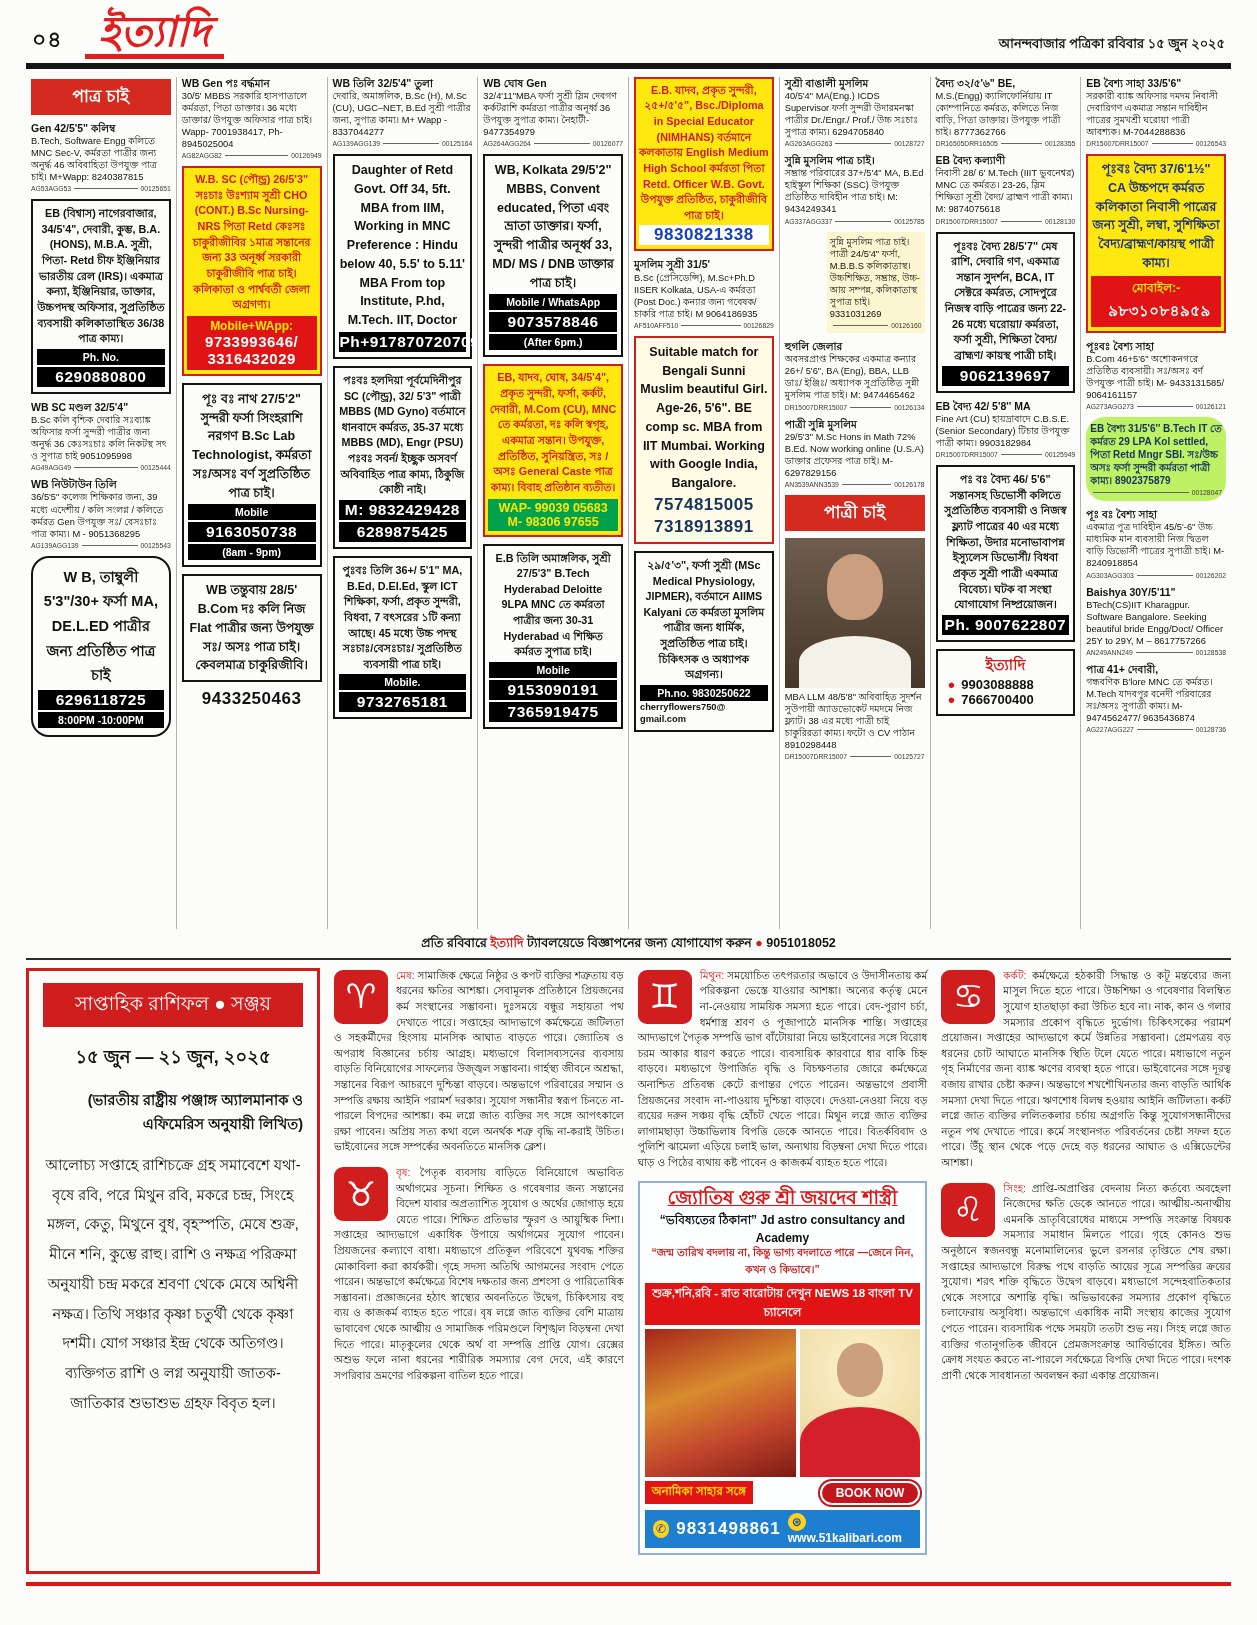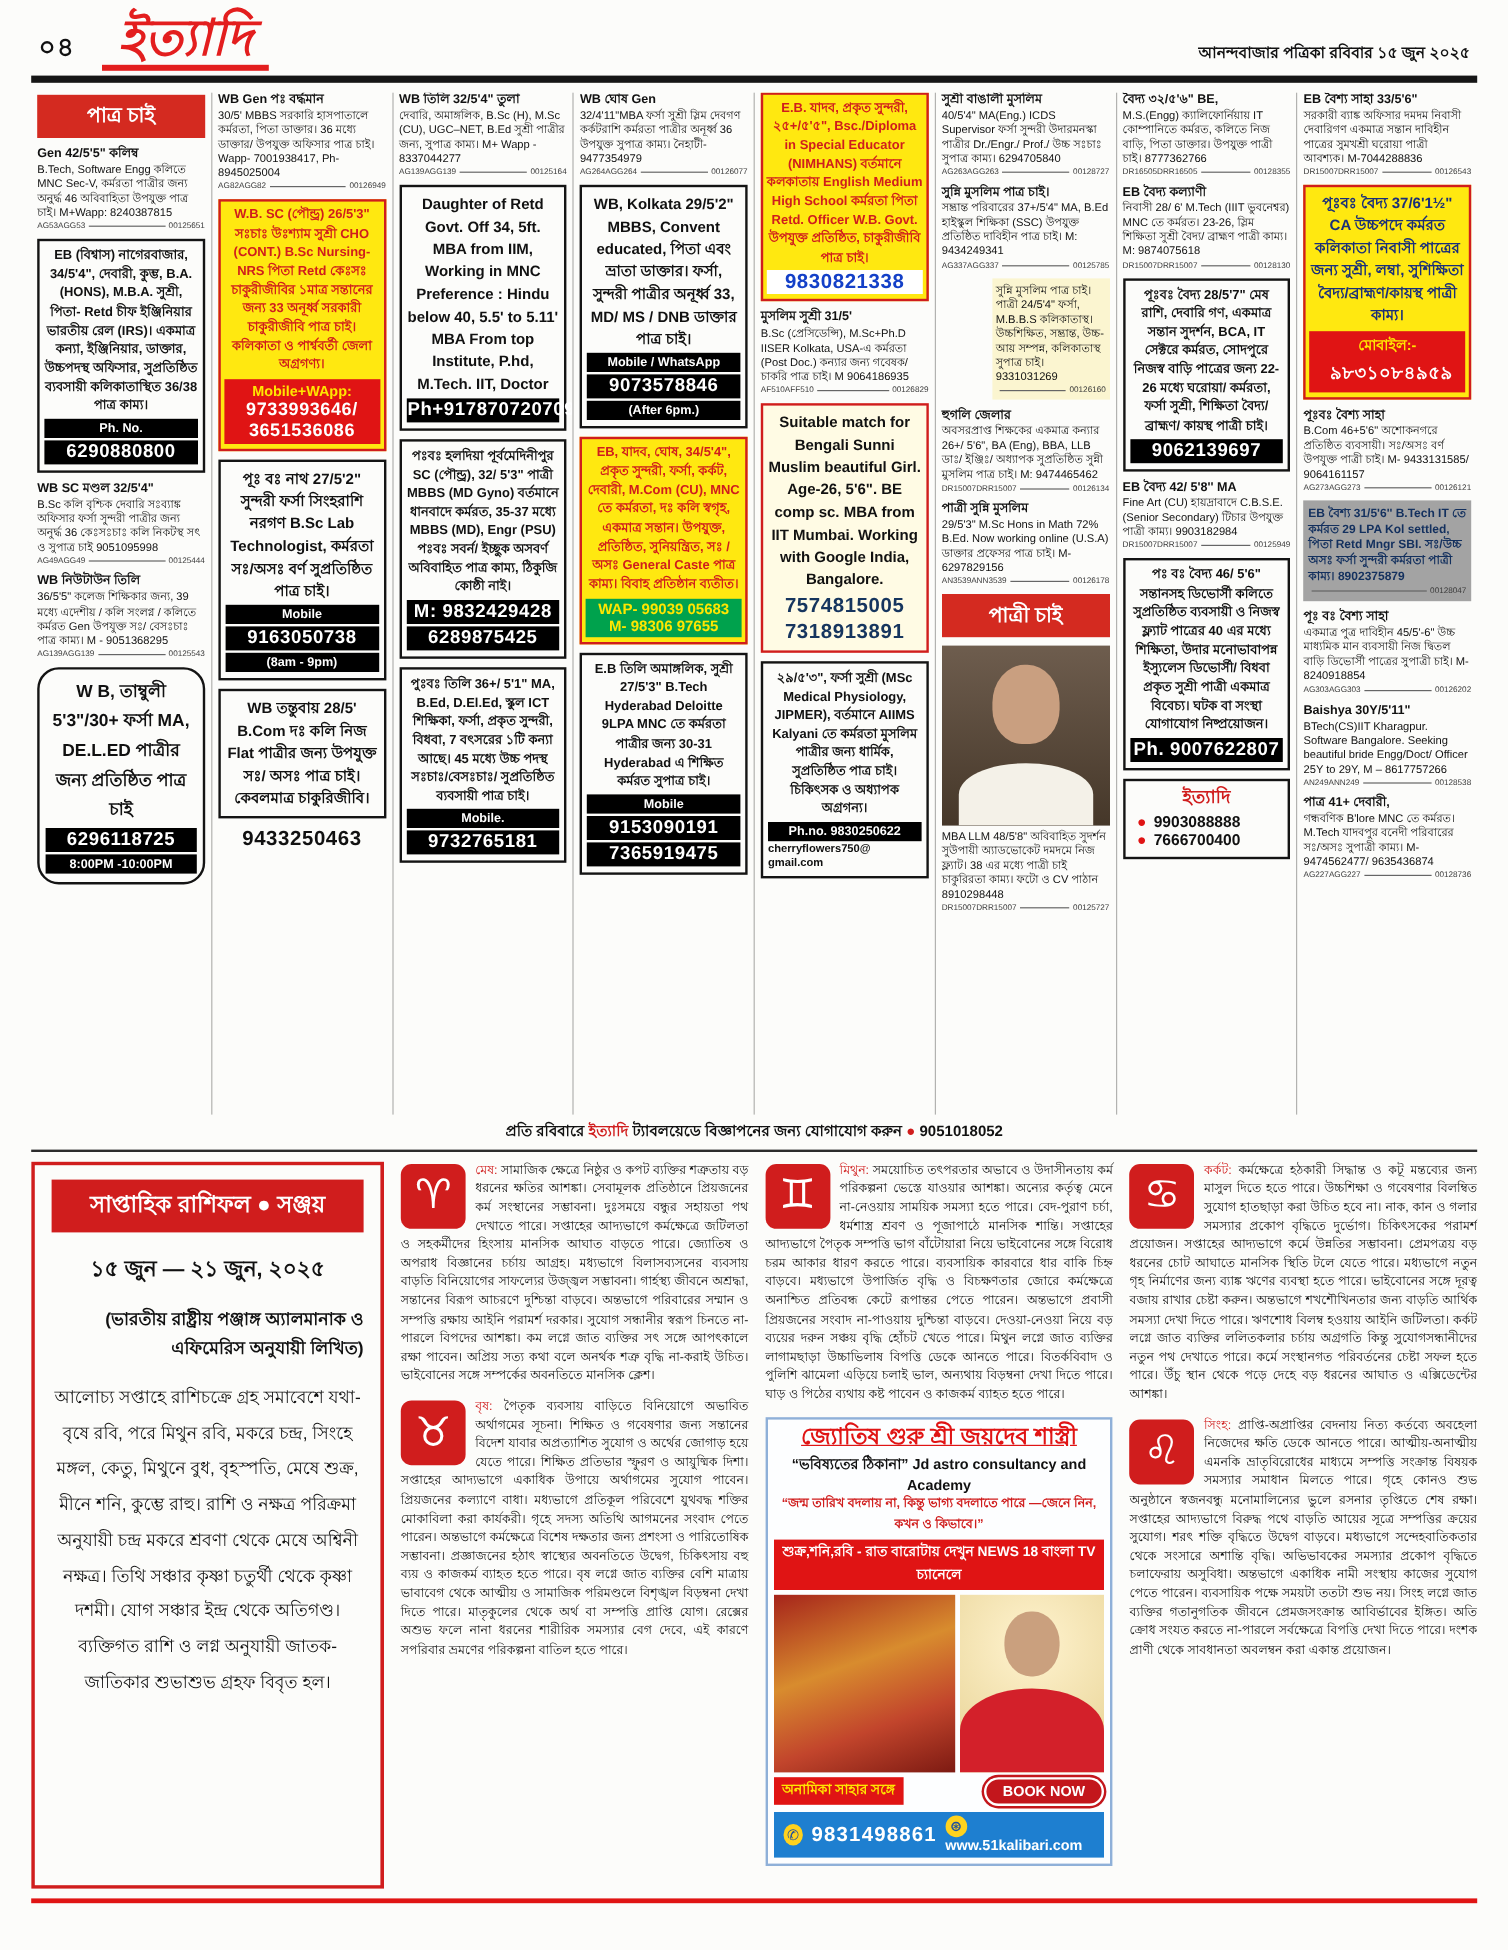--- a/index.html
+++ b/index.html
@@ -26,21 +26,21 @@
   .adp.bold{font-weight:700;}
   .adc{text-align:center;font-weight:700;font-size:10.8px;line-height:1.45;}
   .adc.lg{font-size:12.5px;line-height:1.5;}
   .ad-box{border:2px solid #141414;padding:5px 4px;}
   .ad-round{border:2.5px solid #141414;border-radius:18px;padding:7px 5px;overflow:hidden;}
   .ad-round .adc{font-size:14.5px;line-height:1.7;}
   .ad-yellow{border:2.5px solid #d01d1d;background:#ffe810;padding:4px 3px;}
   .ad-yellow .adc{color:#d01d1d;}
   .ad-yellow .adc.navy{color:#1a2f7a;}
   .ad-cream{border:2.5px solid #d01d1d;background:#fffbe4;padding:5px 4px;}
-  .ad-tan{background:#a3a3a3;padding:5px 4px;}
+  .ad-tan{background:#bef264;padding:5px 4px;border-radius:19px;}
   .ad-tan .adp{font-size:10px;}
   .adp.navy{color:#13305e;}
   .ad-lightyellow{background:#fbf5d0;padding:4px 3px;margin-left:42px;}
   .bar{background:#000;color:#fff;text-align:center;font-weight:700;font-size:10.5px;
        padding:2px 1px;margin-top:2px;}
   .barnum{font-size:15.5px;letter-spacing:.5px;padding:1px;}
   .num{text-align:center;font-weight:800;font-size:17px;letter-spacing:.5px;margin-top:2px;}
   .num.blue{color:#1440c8;background:#fff;}
   .num.dark{color:#16355e;}
   .redbar{background:#e01414;text-align:center;padding:3px 17px;margin-top:3px;}
@@ -59,21 +59,21 @@
   .bullets{padding:2px 6px;}
   .brow{font-weight:800;font-size:13px;}
   .bdot{color:#e01414;margin-right:6px;}
   .adh.red{color:#d01d1d;} .adh.center{text-align:center;font-size:15px;}
   .cfooter{text-align:center;font-size:12.5px;font-weight:700;padding:5px 0 4px;}
   .cfooter .red{color:#d01d1d;}
   .hr2{height:2px;background:#2c2c2c;margin:0 0 8px;}
   
   .horo{display:flex;gap:14px;height:606px;overflow:hidden;}
   .horo-box{flex:0 0 294px;border:3px solid #d01d1d;padding:12px 14px;box-sizing:border-box;}
-  .hb-head{background:#d01d1d;color:#fff;text-align:center;font-weight:700;
+  .hb-head{background:#d01d1d;color:#fff;text-align:center;font-weight:400;
            font-size:19px;padding:6px 2px;}
   .hb-dates{text-align:center;font-weight:800;font-size:18px;margin:16px 0 14px;}
   .hb-note{text-align:right;font-weight:700;font-size:14.5px;line-height:1.7;margin-bottom:14px;}
   .hb-body{font-size:14.5px;line-height:2.05;text-align:center;}
   .horo-col{flex:1 1 0;min-width:0;}
   .sign{font-size:10.4px;line-height:1.5;text-align:justify;margin-bottom:10px;}
   .sign-icon{float:left;width:54px;height:54px;background:#d01d1d;border-radius:9px;
              color:#fff;font-size:34px;display:flex;align-items:center;justify-content:center;
              margin:2px 8px 2px 0;}
   .sign-name{color:#d01d1d;font-weight:400;}
@@ -168,21 +168,21 @@
             <span>AG82AGG82</span>
             <span class="codeline"></span>
             <span>00126949</span>
           </div>
         </div>
         <div class="ad ad-yellow">
           <div class="adc">W.B. SC (পৌন্ড্র) 26/5'3" সঃচাঃ উঃশ্যাম সুশ্রী CHO (CONT.) B.Sc Nursing- NRS পিতা Retd কেঃসঃ চাকুরীজীবির ১মাত্র সন্তানের জন্য 33 অনূর্ধ্ব সরকারী চাকুরীজীবি পাত্র চাই। কলিকাতা ও পার্শ্ববর্তী জেলা অগ্রগণ্য।</div>
           <div class="redbar">
             <div class="rb-label">Mobile+WApp:</div>
             <div class="rb-num">9733993646/</div>
-            <div class="rb-num">3651536086</div>
+            <div class="rb-num">3316432029</div>
           </div>
         </div>
         <div class="ad ad-box">
           <div class="adc lg">পূঃ বঃ নাথ 27/5'2" সুন্দরী ফর্সা সিংহরাশি নরগণ B.Sc Lab Technologist, কর্মরতা সঃ/অসঃ বর্ণ সুপ্রতিষ্ঠিত পাত্র চাই।</div>
           <div class="bar">Mobile</div>
           <div class="bar barnum">9163050738</div>
           <div class="bar">(8am - 9pm)</div>
         </div>
         <div class="ad ad-box">
           <div class="adc lg">WB তন্তুবায় 28/5' B.Com দঃ কলি নিজ Flat পাত্রীর জন্য উপযুক্ত সঃ/ অসঃ পাত্র চাই। কেবলমাত্র চাকুরিজীবি।</div>

